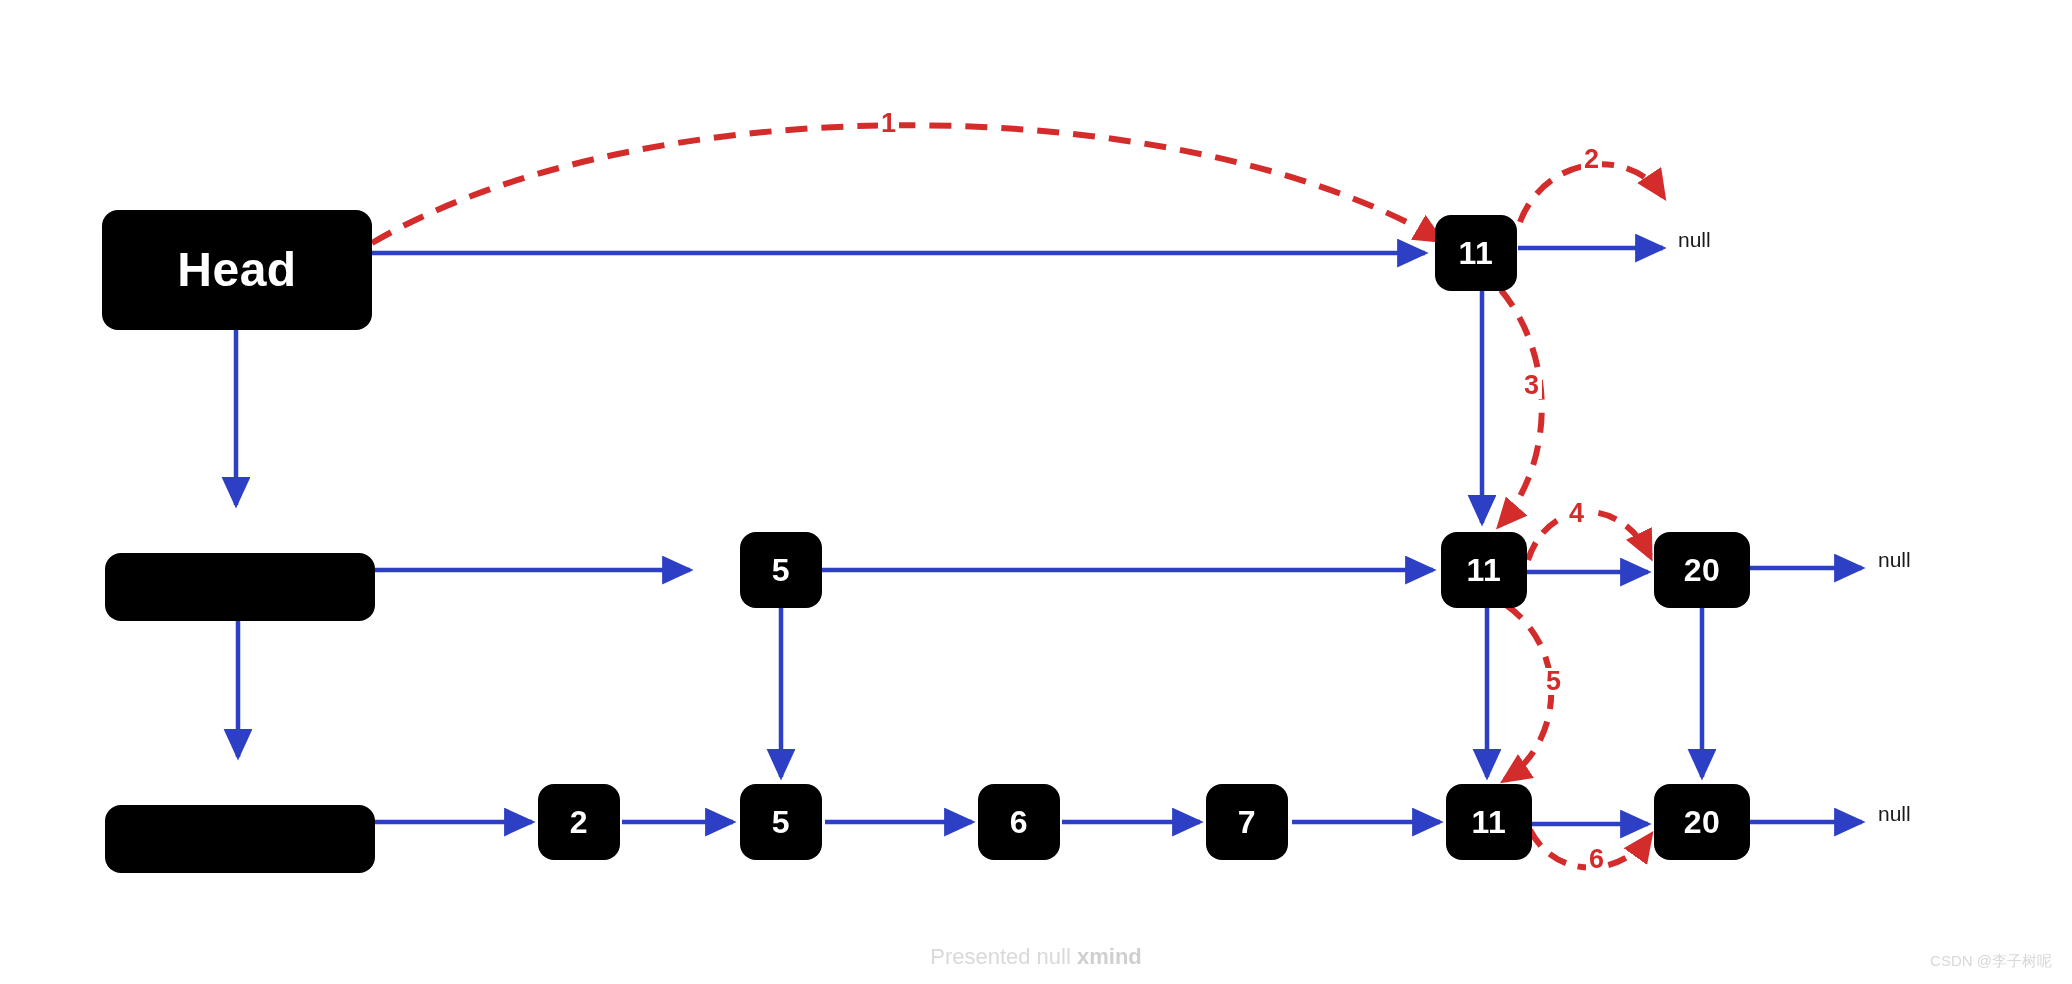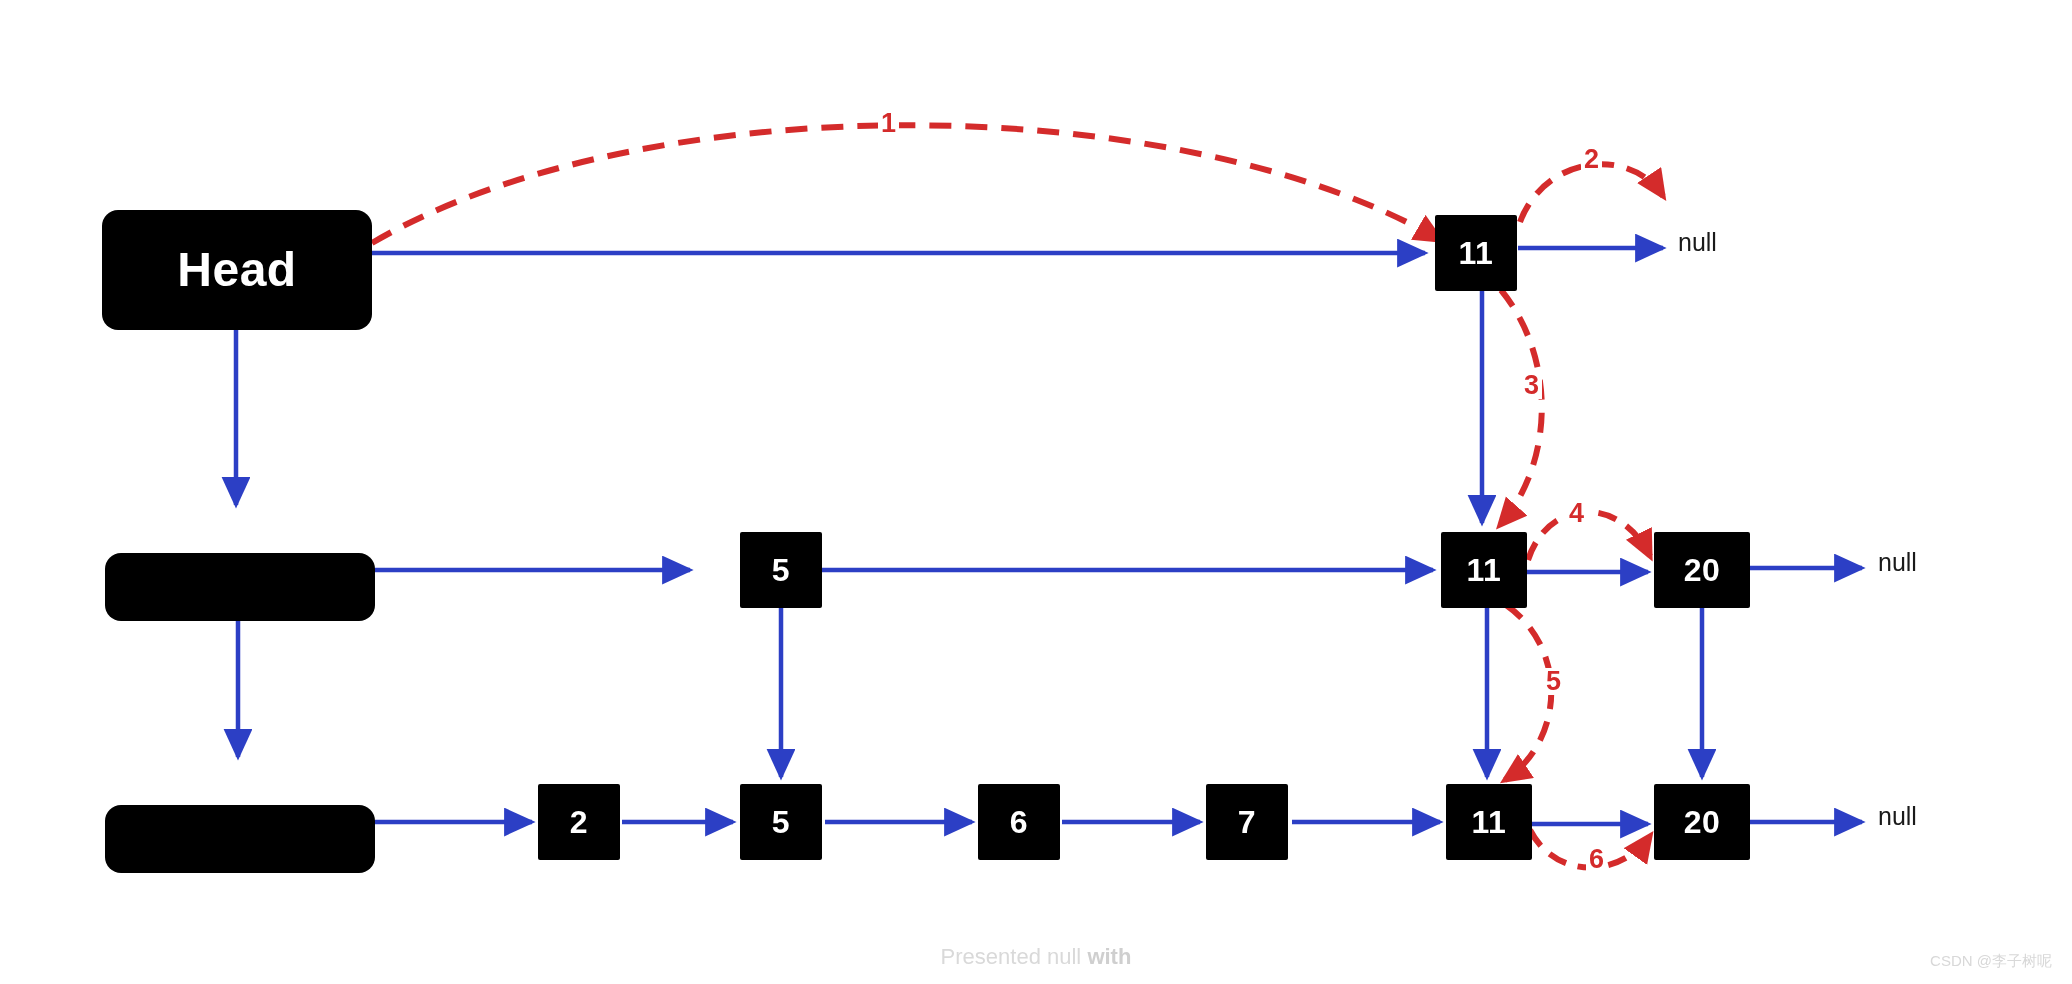--- a/index.html
+++ b/index.html
@@ -24,21 +24,21 @@
   #edges {
     position: absolute;
     left: 0; top: 0;
     width: 2072px;
     height: 984px;
     pointer-events: none;
   }
   .node {
     position: absolute;
     background: #000000;
-    border-radius: 2px;
+    border-radius: 16px;
     display: flex;
     align-items: center;
     justify-content: center;
     color: #ffffff;
     font-family: "Liberation Sans", sans-serif;
     font-weight: 700;
     box-sizing: border-box;
     z-index: 3;
   }
   .node.head-node {
@@ -47,21 +47,21 @@
   }
   .node-label {
     color: #ffffff;
     line-height: 1;
     letter-spacing: 0.5px;
   }
   .null-label {
     position: absolute;
     color: #1a1a1a;
     font-family: "Liberation Sans", sans-serif;
-    font-size: 25px;
+    font-size: 21px;
     font-weight: 400;
     white-space: nowrap;
     z-index: 3;
   }
   .step-label {
     position: absolute;
     color: #d42b2b;
     font-family: "Liberation Sans", sans-serif;
     font-size: 27px;
     font-weight: 700;
@@ -205,18 +205,18 @@
   <div class="null-label" style="left:1878px; top:802px;">null</div>
 
   <div class="step-label" style="left:878px; top:110px;">1</div>
   <div class="step-label" style="left:1581px; top:146px;">2</div>
   <div class="step-label" style="left:1521px; top:372px;">3</div>
   <div class="step-label" style="left:1566px; top:500px;">4</div>
   <div class="step-label" style="left:1543px; top:668px;">5</div>
   <div class="step-label" style="left:1586px; top:846px;">6</div>
 
   <div id="watermark-xmind">
-    <span>Presented null </span><b>with</b>
+    <span>Presented null </span><b>xmind</b>
   </div>
 
   <div id="watermark-csdn">CSDN @李子树呢</div>
 
 </div>
 
 </body></html>

